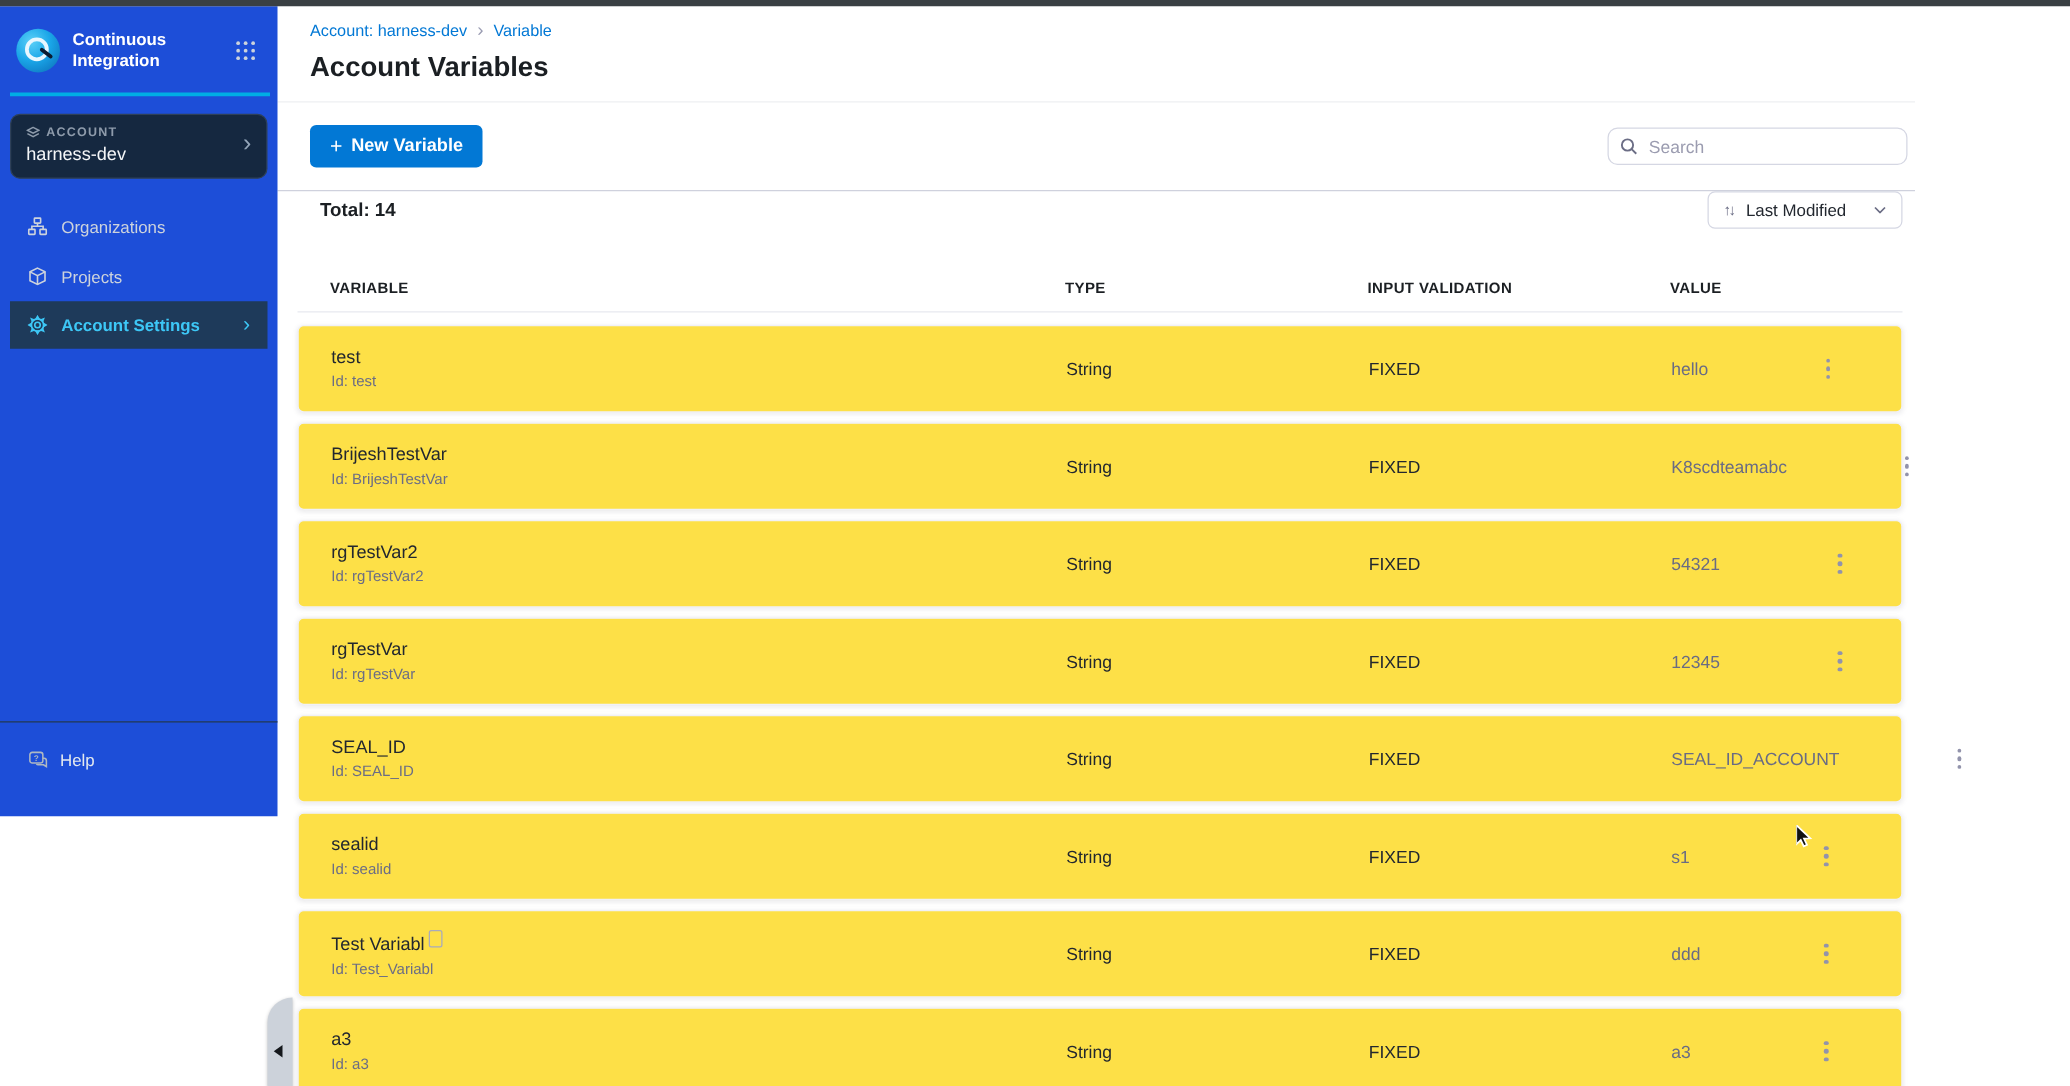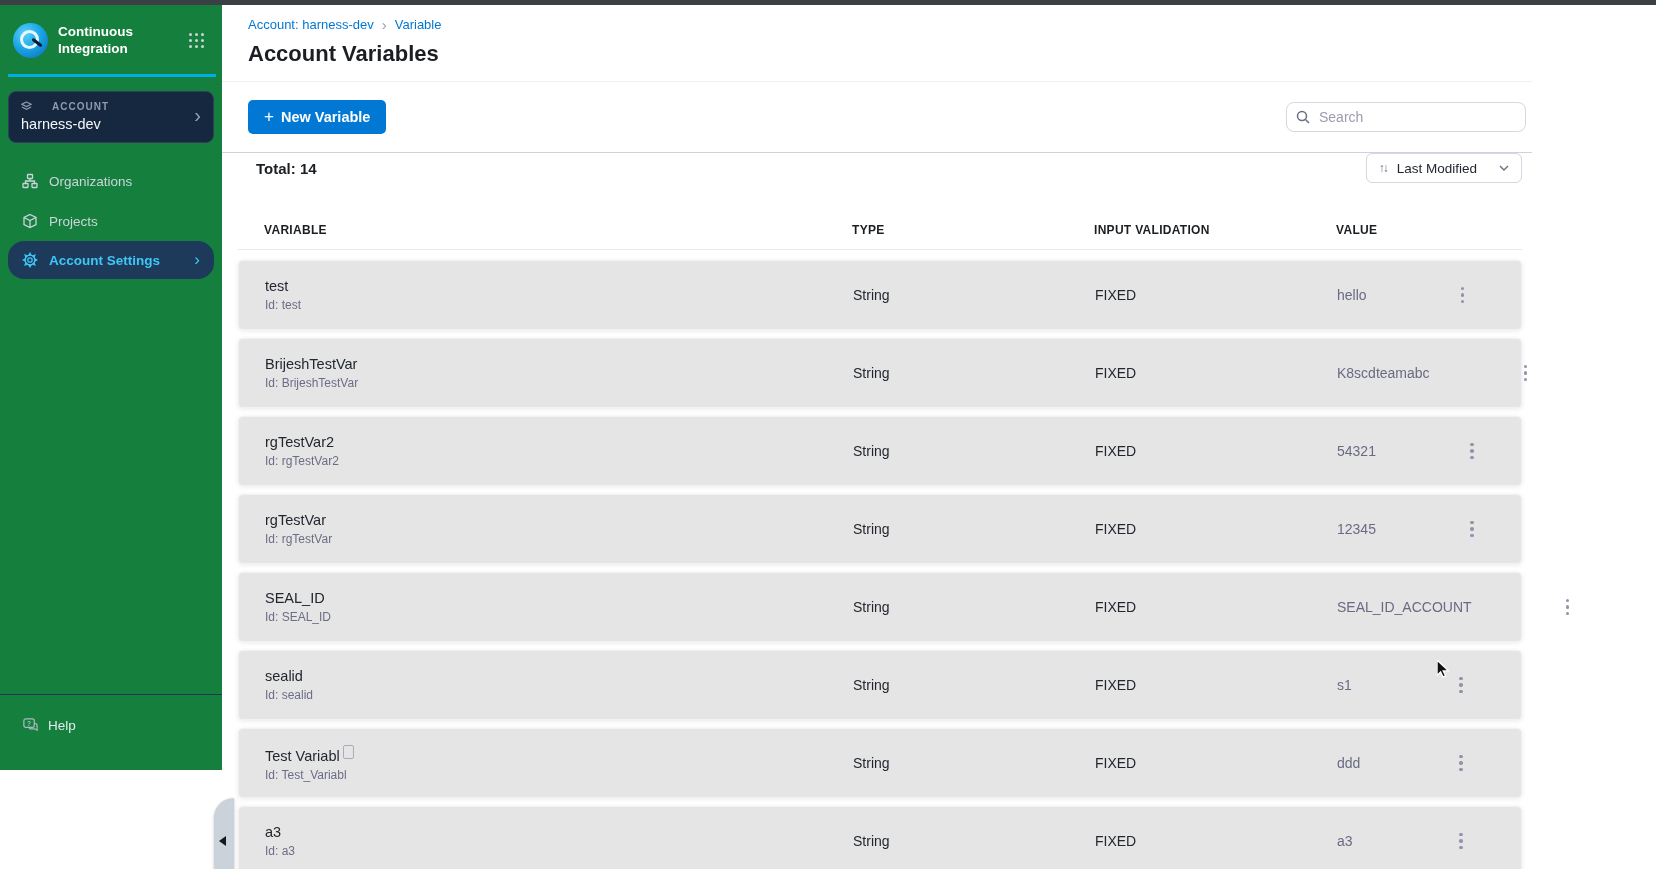--- a/index.html
+++ b/index.html
@@ -1,37 +1,37 @@
 <!DOCTYPE html>
 <html><head>
 <meta charset="utf-8">
 <style>
   * { margin:0; padding:0; box-sizing:border-box; }
   html,body { width:1656px; height:869px; overflow:hidden; background:#fff;
     font-family:"Liberation Sans","DejaVu Sans",sans-serif; }
   .topbar { position:absolute; left:0; top:0; width:1656px; height:5px; background:#3a4043; z-index:30; }
 
   
-  .sidebar { position:absolute; left:0; top:5px; width:222px; height:765px; background:#15803d; color:#c9d1da; z-index:20; }
+  .sidebar { position:absolute; left:0; top:5px; width:222px; height:648px; background:#1d4ed8; color:#c9d1da; z-index:20; }
   .logo-row { display:flex; align-items:center; padding:18px 14px 14px 13px; }
   .logo { width:35px; height:35px; border-radius:50%; background:radial-gradient(circle at 35% 30%, #5bd0f8 0%, #1aa6e8 45%, #0a69b4 100%); position:relative; flex:0 0 auto; }
   .logo::before { content:""; position:absolute; left:7px; top:7px; width:13px; height:13px; border:3px solid #e8f7ff; border-radius:50%; }
   .logo::after { content:""; position:absolute; left:18px; top:18px; width:12px; height:3px; background:#0b1c31; transform:rotate(38deg); border-radius:2px; }
   .product-name { color:#fff; font-size:13.5px; font-weight:700; line-height:1.2; margin-left:10px; flex:1; }
   .grid-icon { width:15px; height:15px; display:grid; grid-template-columns:repeat(3,1fr); gap:3px; cursor:pointer; margin-right:4px; }
   .grid-icon i { width:3px; height:3px; border-radius:50%; background:#cdd3dc; }
   .cyan-rule { height:3px; background:#00ade4; margin:2px 6px 0 8px; }
   .account-box { margin:14px 8px 18px 8px; background:#152840; border:1px solid #2e4058; border-radius:8px; padding:9px 12px 10px 12px; position:relative; cursor:pointer; }
-  .account-label { display:flex; align-items:center; gap:20px; font-size:10px; font-weight:700; letter-spacing:1px; color:#8e9bab; }
+  .account-label { display:flex; align-items:center; gap:5px; font-size:10px; font-weight:700; letter-spacing:1px; color:#8e9bab; }
   .account-name { color:#f4f6f8; font-size:14.5px; margin-top:4px; }
   .account-chevron { position:absolute; right:12px; top:50%; transform:translateY(-58%); color:#93a5b8; font-size:20px; }
   .nav { margin-top:8px; }
   .nav-item { display:flex; align-items:center; gap:11px; height:40px; padding:0 14px 0 22px; font-size:13.5px; color:#cdd3dc; cursor:pointer; position:relative; }
   .nav-item svg { flex:0 0 auto; }
-  .nav-item.active { margin:0 8px; padding-left:14px; height:38px; border-radius:16px; background:#1e3a5a; color:#3dc7f6; font-weight:700; }
+  .nav-item.active { margin:0 8px; padding-left:14px; height:38px; border-radius:0; background:#1e3a5a; color:#3dc7f6; font-weight:700; }
   .nav-chevron { margin-left:auto; color:#3dc7f6; font-size:17px; font-weight:400; }
   .sidebar-bottom { position:absolute; left:0; bottom:0; width:100%; border-top:1px solid #233850; padding:22px 0 36px 22px; display:flex; align-items:center; gap:9px; font-size:13.5px; color:#e4e9ee; cursor:pointer; }
   .collapse-handle { position:absolute; left:214px; top:798px; width:20px; height:90px; background:#ccd2da; border-radius:45px 0 0 45px; z-index:25; cursor:pointer; box-shadow:0 1px 3px rgba(0,0,0,.25); }
   .collapse-handle::before { content:""; position:absolute; left:5px; top:38px; border-right:7px solid #15181c; border-top:5px solid transparent; border-bottom:5px solid transparent; }
 
   
   .content { position:absolute; left:222px; top:5px; width:1310px; height:864px; background:#fff; }
   .page-header { padding:11px 26px 14px 26px; border-bottom:1px solid #eef0f2; }
   .breadcrumb { font-size:13px; display:flex; align-items:center; gap:8px; }
   .breadcrumb a { color:#0278d5; text-decoration:none; cursor:pointer; }
@@ -49,21 +49,21 @@
   .list-toolbar { display:flex; align-items:center; justify-content:space-between; padding-left:18px; }
   .total { font-size:15px; font-weight:700; color:#1b1f23; }
   .sort-box { display:flex; align-items:center; gap:8px; height:30px; border:1px solid #d5d7e3; border-radius:6px; background:#fff; padding:0 12px; font-size:13.5px; color:#22272f; cursor:pointer; }
   .sort-arrows { color:#6b6d85; font-size:12px; letter-spacing:-2px; margin-right:2px; }
   .sort-caret { margin-left:14px; }
 
   .grid-cols { display:grid; grid-template-columns:552px 206px 206px 1fr 120px; align-items:center;gap:36px; }
   .table-head { margin-top:40px; padding:0 0 12px 26px; border-bottom:1px solid #e8e9f0; }
   .table-head span { font-size:12px; font-weight:700; letter-spacing:.3px; color:#1b1f23; }
   .rows { margin-top:10px; }
-  .row-card { background:#e5e5e5; border:1px solid #f1f1f6; border-radius:5px; box-shadow:0 1px 4px rgba(96,97,112,.14); height:70px; margin-bottom:8px; padding-left:26px; cursor:pointer; }
+  .row-card { background:#fde047; border:1px solid #f1f1f6; border-radius:5px; box-shadow:0 1px 4px rgba(96,97,112,.14); height:70px; margin-bottom:8px; padding-left:26px; cursor:pointer; }
   .var-name { font-size:14.5px; color:#22272f; }
   .var-id { font-size:12px; color:#6b6d85; margin-top:4px; }
   .cell { font-size:14px; color:#22272f; }
   .cell.value { color:#696b84; }
   .tofu { display:inline-block; width:11px; height:14px; border:1.5px solid #a8aabd; border-radius:2px; margin-left:3px; vertical-align:2px; }
   .kebab { width:18px; height:22px; display:flex; flex-direction:column; align-items:center; justify-content:center; gap:3px; justify-self:center; cursor:pointer; }
   .kebab i { width:3.5px; height:3.5px; border-radius:50%; background:#9293ab; }
 
   .cursor { position:absolute; left:1437px; top:660px; z-index:50; pointer-events:none; }
 </style>

